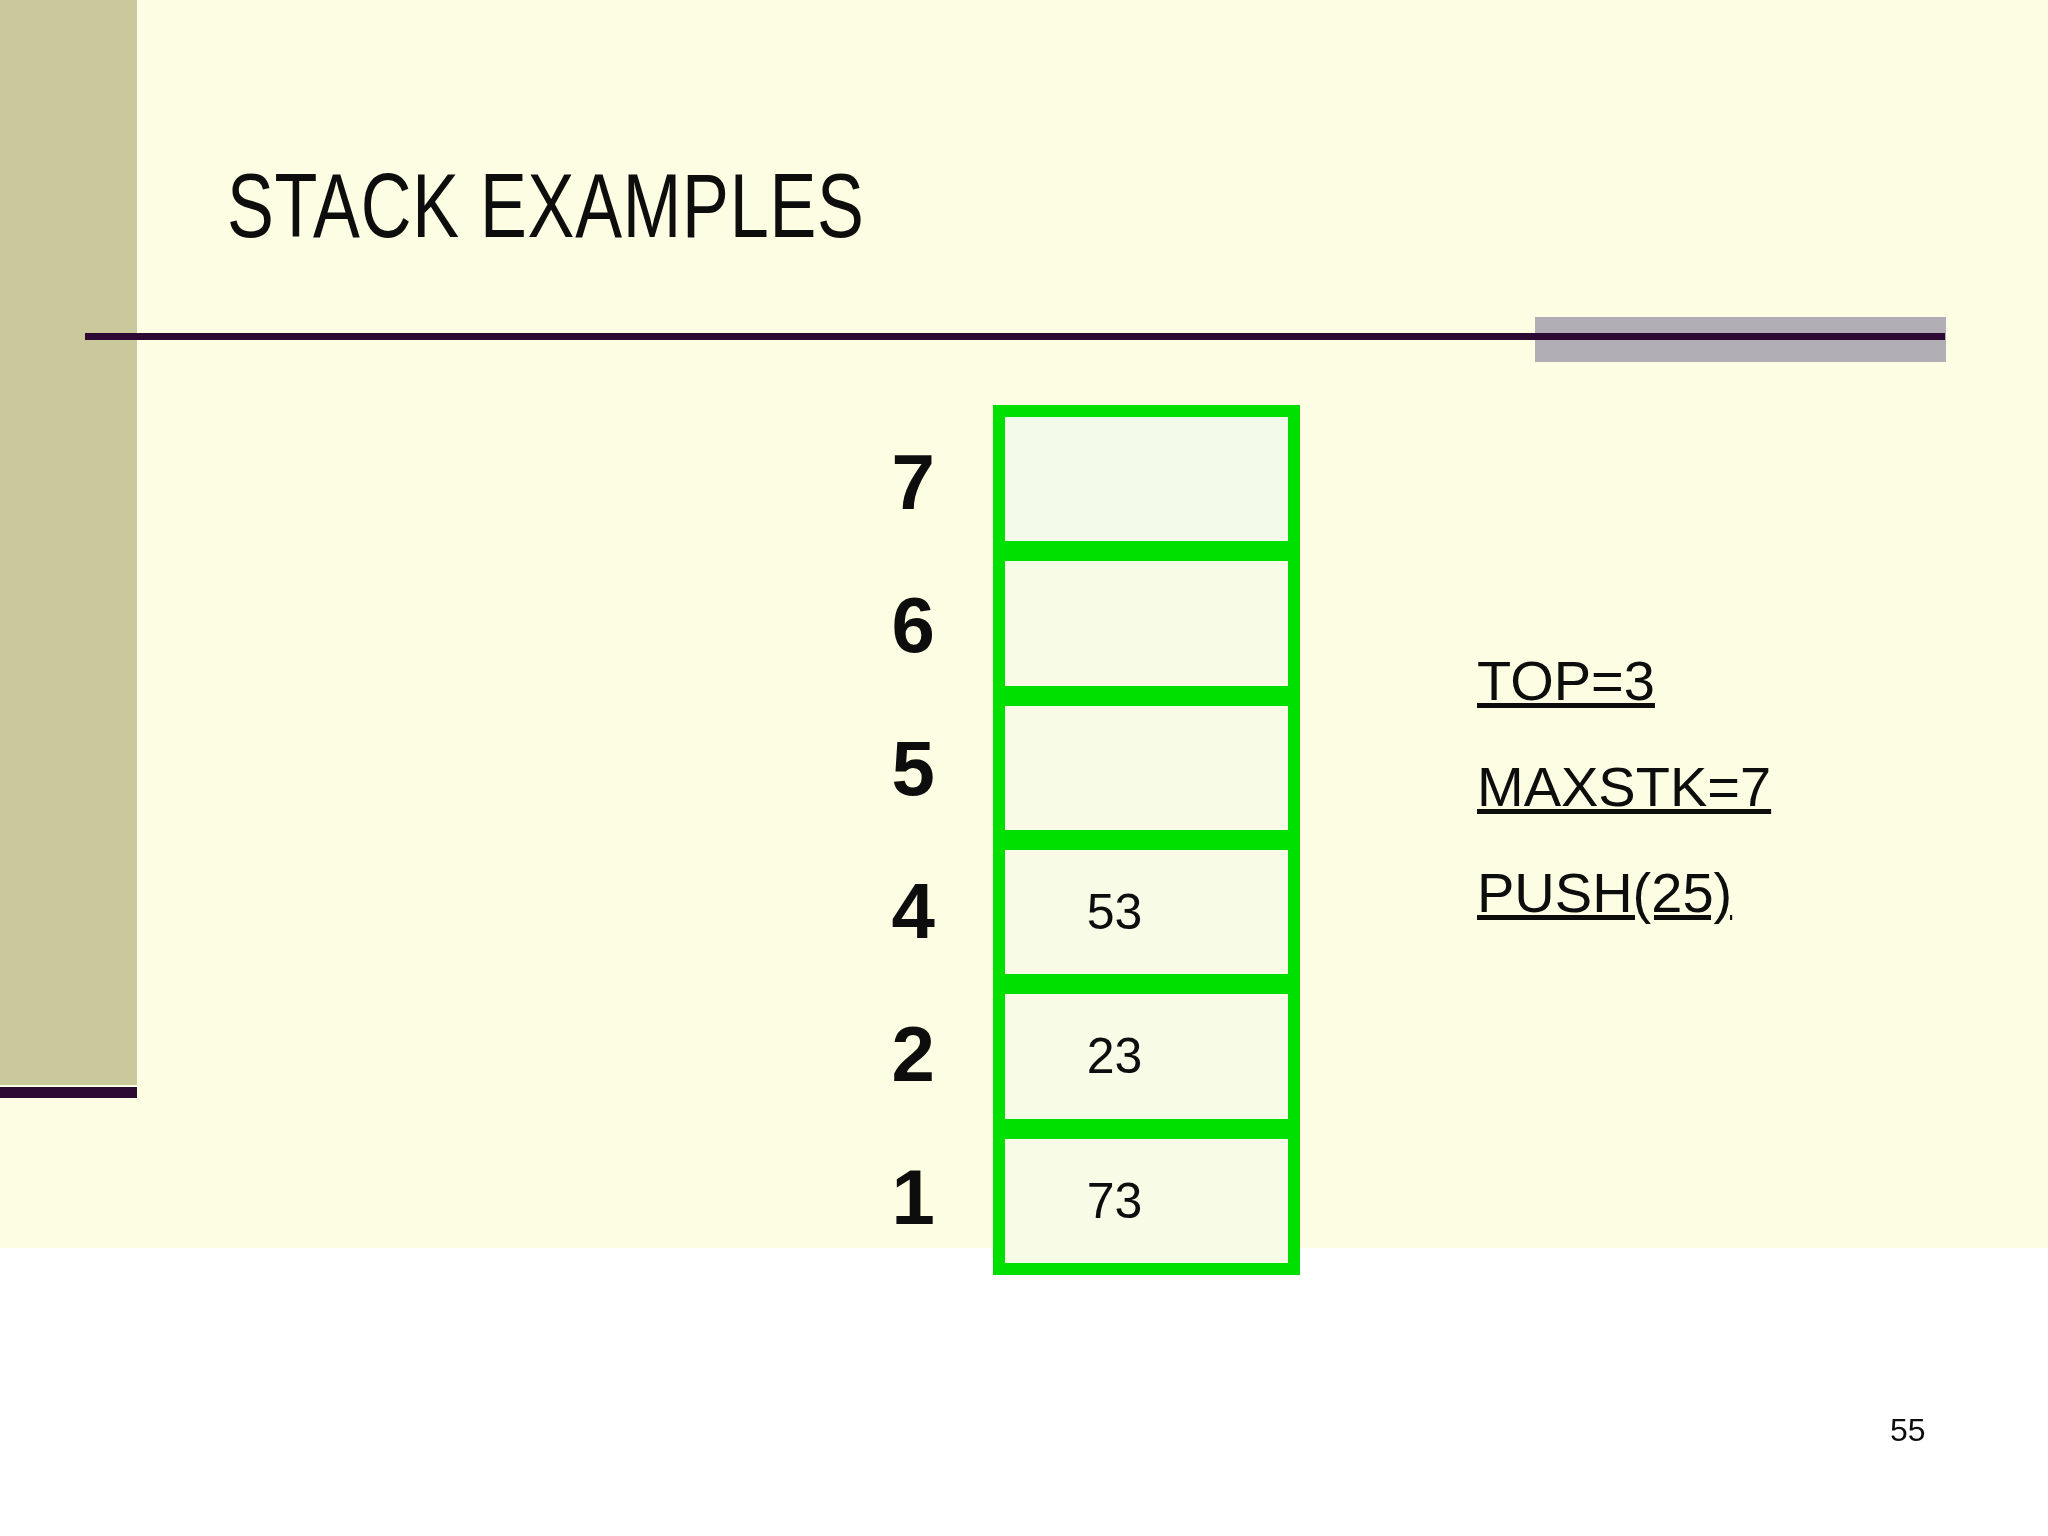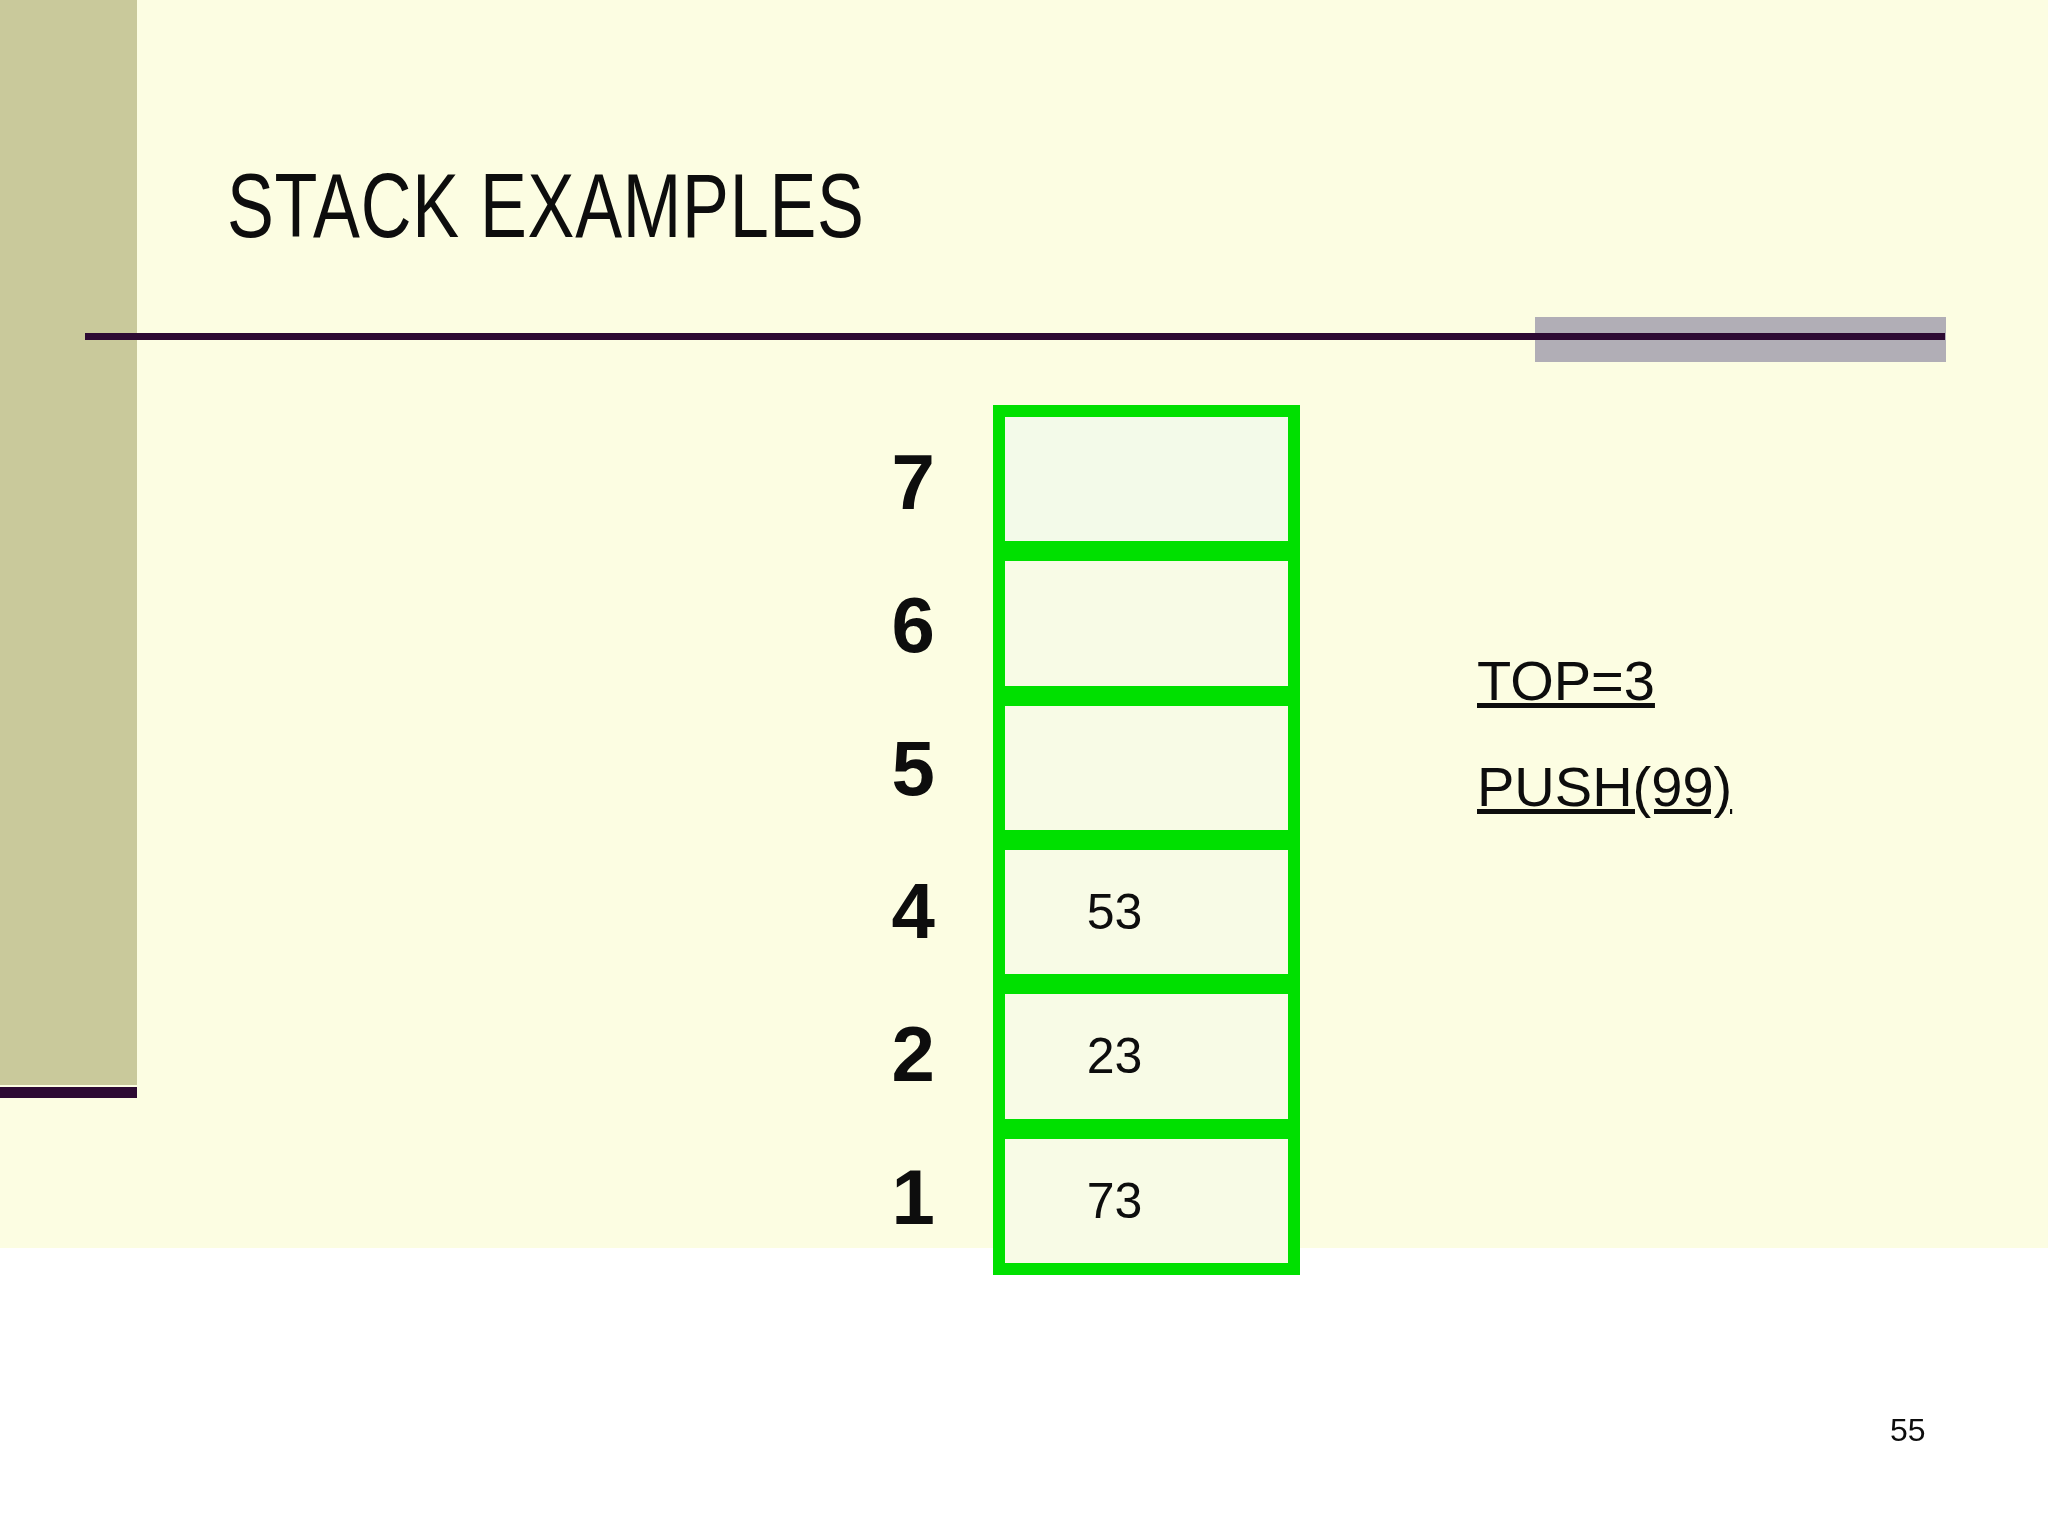--- a/index.html
+++ b/index.html
@@ -135,18 +135,19 @@
           <span class="cell-value">23</span>
         </div>
       <div class="stack-cell">
           <span class="cell-value">73</span>
         </div>
     </div>
   </div>
 
   <div class="annotations">
     <p class="annotation-line">TOP=3</p>
-    <p class="annotation-line">PUSH(99)</p>
+    <p class="annotation-line">MAXSTK=7</p>
+    <p class="annotation-line">PUSH(25)</p>
   </div>
 
   <div class="page-number">55</div>
 
 </div>
 
 </body></html>

